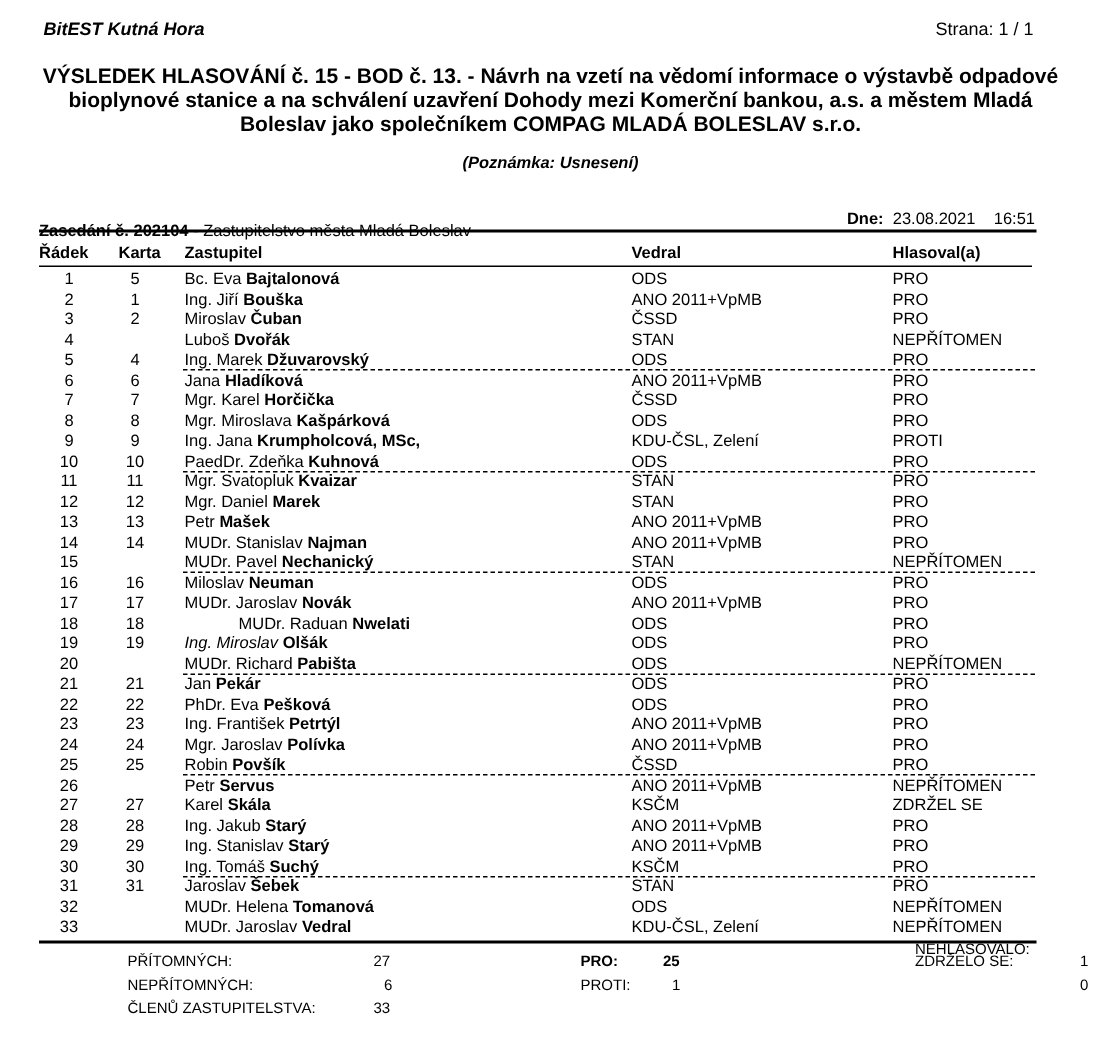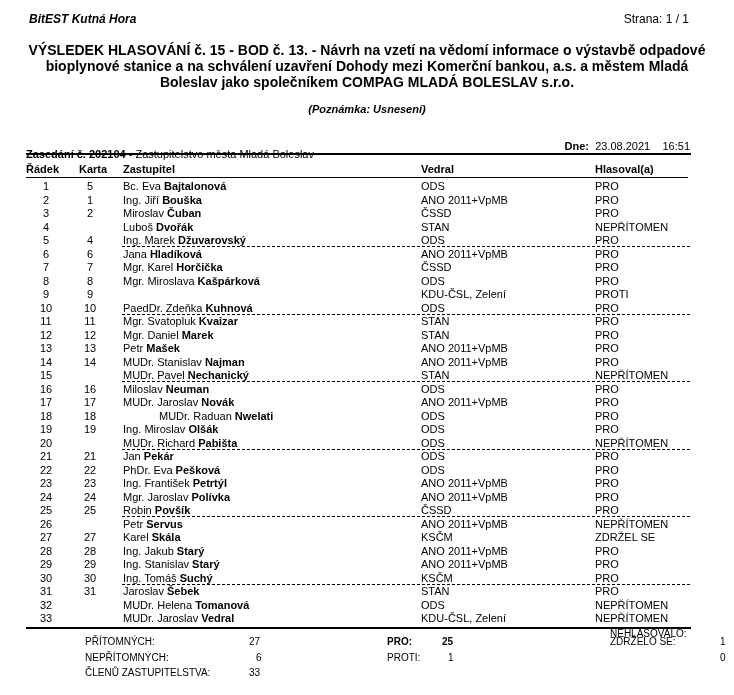--- a/index.html
+++ b/index.html
@@ -110,20 +110,21 @@
     <div class="row">
       <span class="c-radek">8</span>
       <span class="c-karta">8</span>
       <span class="c-name"><span style="position: static;">Mgr. Miroslava</span> <b>Kašpárková</b></span>
       <span class="c-party">ODS</span>
       <span class="c-vote">PRO</span>
     </div>
     <div class="row">
       <span class="c-radek">9</span>
       <span class="c-karta">9</span>
+      <span class="c-name"><span style="position: static;">Ing. Jana</span> <b>Krumpholcová, MSc,</b></span>
       <span class="c-party">KDU-ČSL, Zelení</span>
       <span class="c-vote">PROTI</span>
     </div>
     <div class="row dash">
       <span class="c-radek">10</span>
       <span class="c-karta">10</span>
       <span class="c-name"><span style="position: static;">PaedDr. Zdeňka</span> <b>Kuhnová</b></span>
       <span class="c-party">ODS</span>
       <span class="c-vote">PRO</span>
     </div>
@@ -179,21 +180,21 @@
     <div class="row">
       <span class="c-radek">18</span>
       <span class="c-karta">18</span>
       <span class="c-name"><span style="position: static; padding-left: 36px;">MUDr. Raduan</span> <b>Nwelati</b></span>
       <span class="c-party">ODS</span>
       <span class="c-vote">PRO</span>
     </div>
     <div class="row">
       <span class="c-radek">19</span>
       <span class="c-karta">19</span>
-      <span class="c-name"><span style="position: static;">Ing. Miroslav</span> <b>Olšák</b></span>
+      <span class="c-name"><span style="position: static; font-style: italic;">Ing. Miroslav</span> <b>Olšák</b></span>
       <span class="c-party">ODS</span>
       <span class="c-vote">PRO</span>
     </div>
     <div class="row dash">
       <span class="c-radek">20</span>
       <span class="c-karta"></span>
       <span class="c-name"><span style="position: static;">MUDr. Richard</span> <b>Pabišta</b></span>
       <span class="c-party">ODS</span>
       <span class="c-vote">NEPŘÍTOMEN</span>
     </div>

